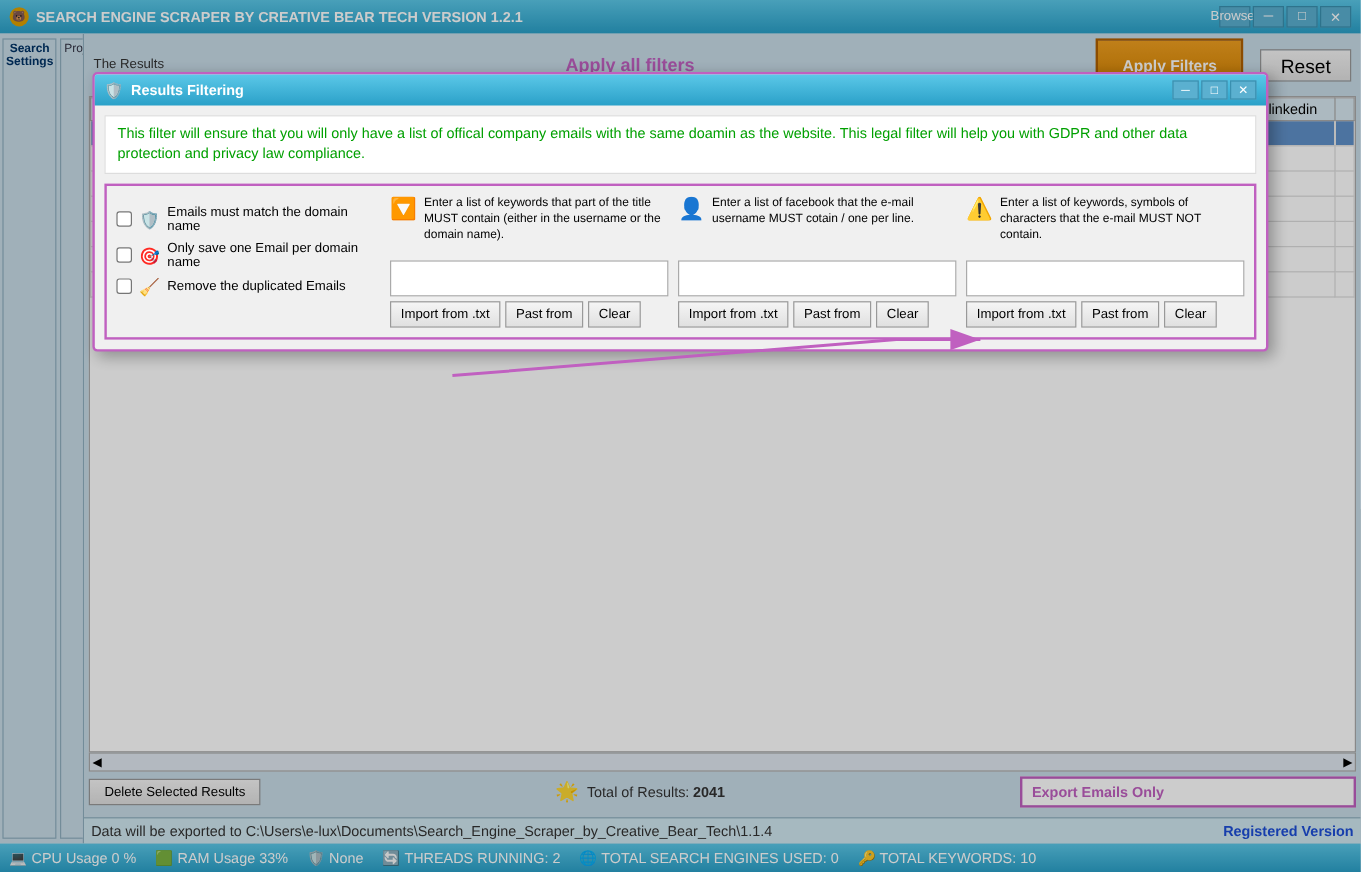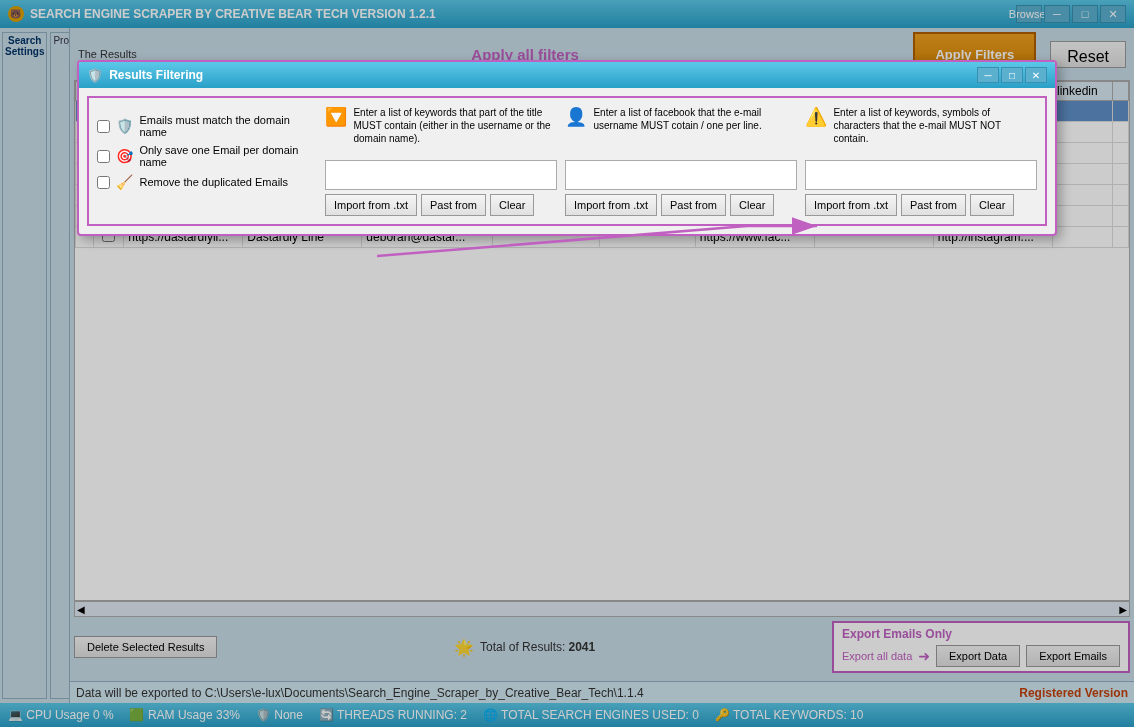--- a/index.html
+++ b/index.html
@@ -473,33 +473,27 @@
 
           <div style="display:flex;align-items:center;gap:6px;margin:0 auto;">
             <span style="font-size:16px;">🌟</span>
             <span style="font-size:11px;color:#333;">
               <span>Total of Results:</span> <strong>2041</strong>
             </span>
           </div>
 
           <div style="border:2px solid #c060c0;padding:4px 8px;background:white;display:flex;flex-direction:column;gap:4px;min-width:280px;">
             <div style="color:#c060c0;font-size:12px;font-weight:bold;text-align:left;">Export Emails Only</div>
-            <div style="display:flex;align-items:center;gap:6px;">
-              <span style="color:#c060c0;font-size:11px;">Export all data</span>
-              <span style="color:#c060c0;font-size:14px;">➜</span>
-              <button style="background:linear-gradient(to bottom,#f5f5f5,#e0e0e0);border:1px solid #999;font-size:11px;padding:4px 12px;cursor:pointer;">Export Data</button>
-              <button style="background:linear-gradient(to bottom,#f5f5f5,#e0e0e0);border:1px solid #999;font-size:11px;padding:4px 12px;cursor:pointer;">Export Emails</button>
-            </div>
           </div>
         </div>
       </div>
 
       <div style="height:22px;background:#d0e8f0;border-top:1px solid #90b0c0;display:flex;align-items:center;padding:0 6px;font-size:10px;color:#333;gap:0;">
         <span>Data will be exported to C:\Users\e-lux\Documents\Search_Engine_Scraper_by_Creative_Bear_Tech\1.1.4</span>
-        <span style="margin-left:auto;font-weight:bold;color:#c2410c;">Registered Version</span>
+        <span style="margin-left:auto;font-weight:bold;color:#1d4ed8;">Registered Version</span>
       </div>
     </div>
   </div>
 
   <div style="height:24px;background:linear-gradient(to bottom,#5bc8e8,#2aa0c8);display:flex;align-items:center;padding:0 8px;color:white;font-size:10px;gap:16px;">
     <span>💻 <span>CPU Usage 0 %</span></span>
     <span>🟩 <span>RAM Usage 33%</span></span>
     <span>🛡️ <span>None</span></span>
     <span>🔄 <span>THREADS RUNNING: 2</span></span>
     <span>🌐 <span>TOTAL SEARCH ENGINES USED: 0</span></span>
@@ -514,20 +508,23 @@
         <span>Results Filtering</span>
         <div class="modal-titlebar-controls">
           <button class="modal-titlebar-btn">─</button>
           <button class="modal-titlebar-btn">□</button>
           <button class="modal-titlebar-btn">✕</button>
         </div>
       </div>
 
       <div class="modal-body">
 
+        <div class="info-banner">
+          <span>This filter will ensure that you will only have a list of offical company emails with the same doamin as the website. This legal filter will help you with GDPR and other data protection and privacy law compliance.</span>
+        </div>
 
         <div class="filter-container">
 
           <div class="filter-left-panel">
             <div class="checkbox-row">
               <input type="checkbox" style="">
               <span style="font-size:14px;color:#6090e0;">🛡️</span>
               <span style="font-size:11px;">Emails must match the domain name</span>
             </div>
             <div class="checkbox-row">

